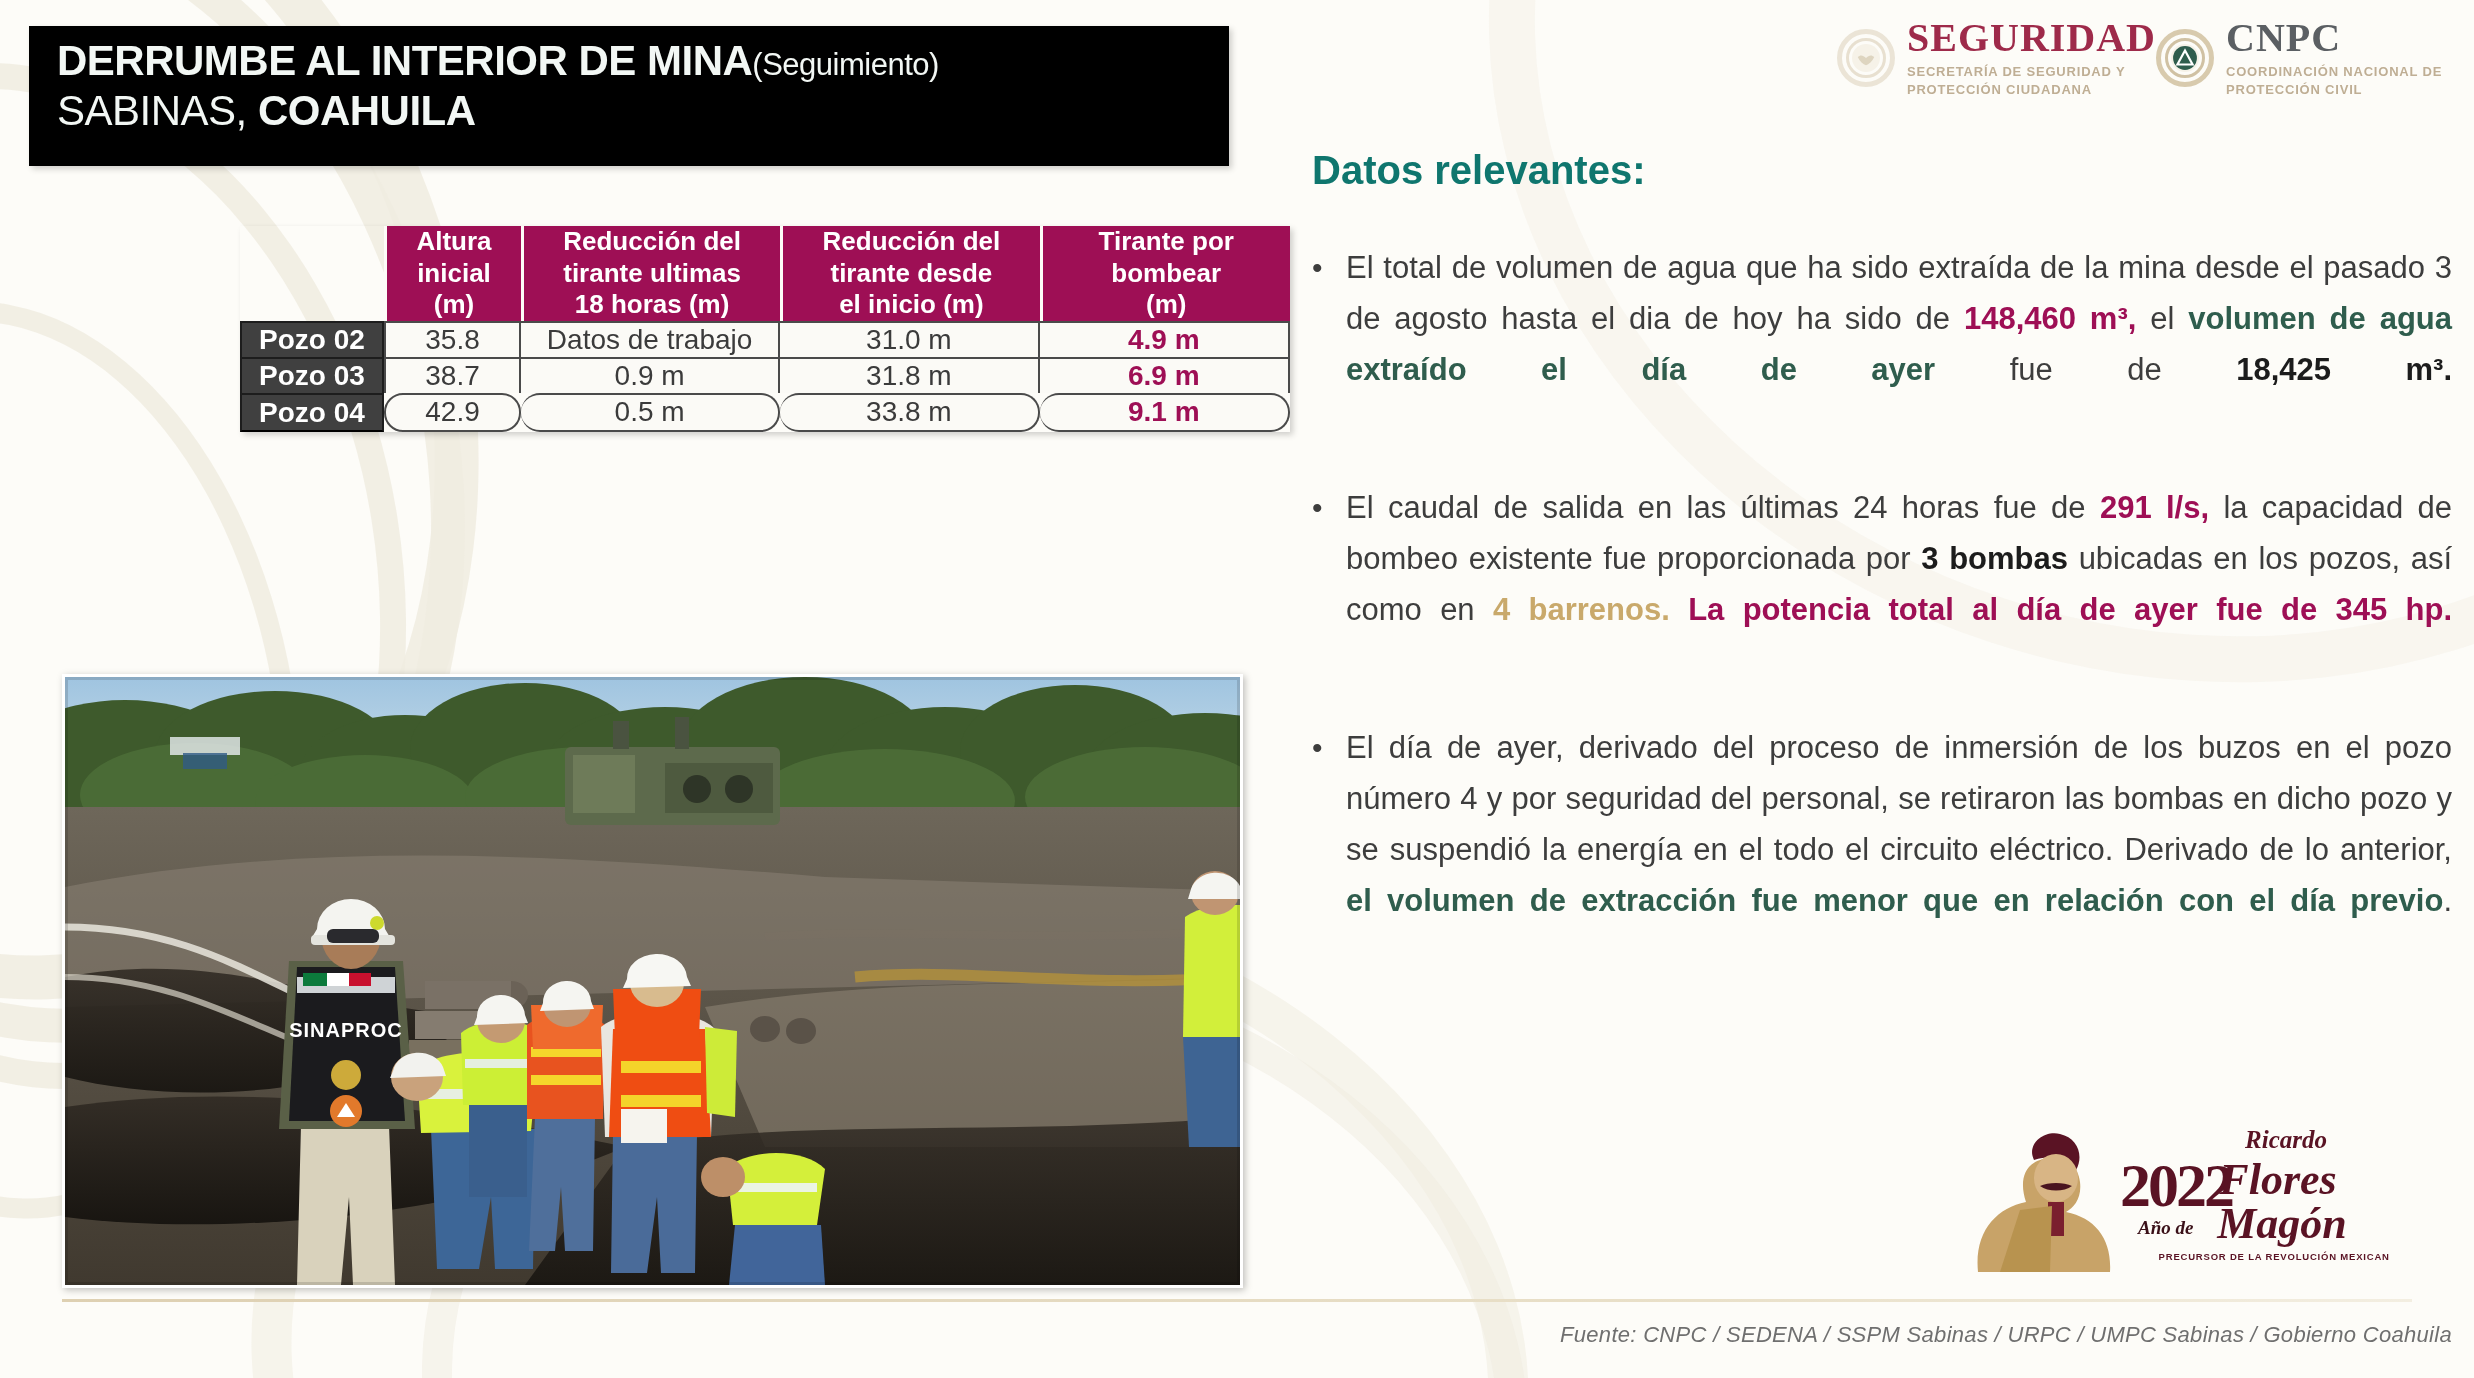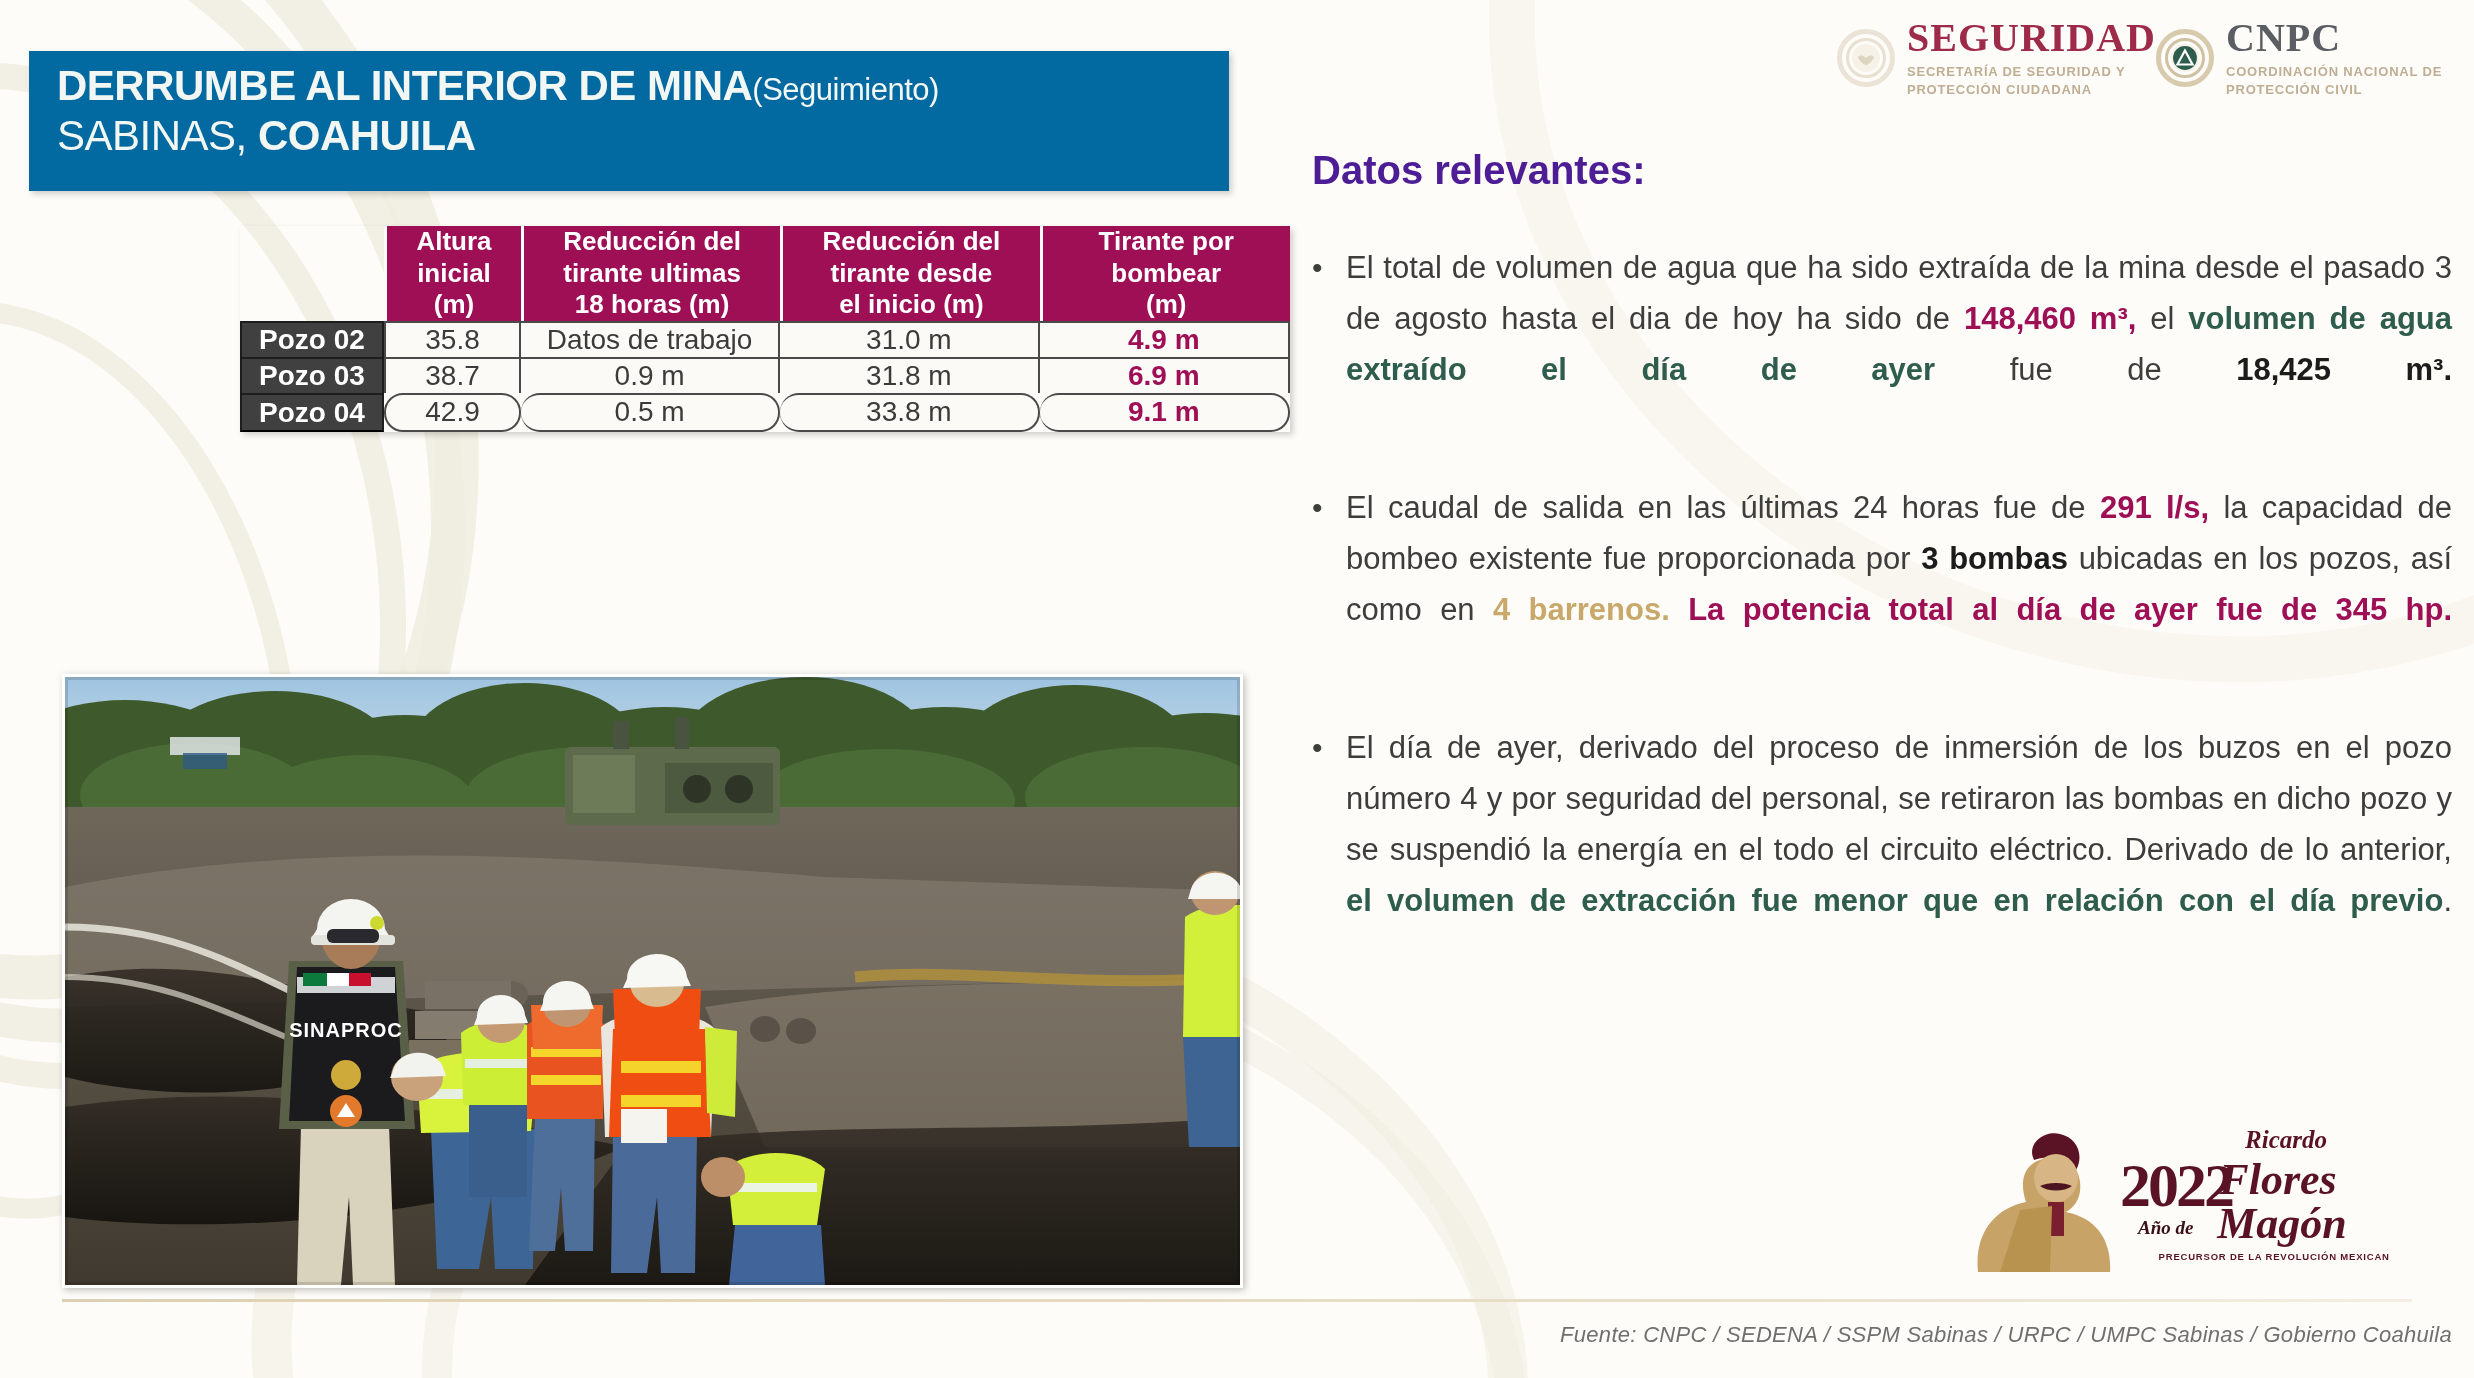--- a/index.html
+++ b/index.html
@@ -30,25 +30,24 @@
   #bg-watermark .s4{left:-300px;top:300px;width:560px;height:880px;transform:rotate(-6deg);border-width:20px;}
   #bg-watermark .s5{left:250px;top:880px;width:1200px;height:900px;transform:rotate(6deg);border-width:40px;opacity:.55;}
   #bg-watermark .s6{left:420px;top:960px;width:1050px;height:820px;transform:rotate(8deg);border-width:30px;opacity:.5;}
   #bg-watermark .s7{left:1480px;top:-520px;width:1300px;height:1100px;transform:rotate(18deg);border-width:46px;opacity:.35;}
 
   
   #left-col{position:absolute;left:0;top:0;width:1290px;height:1378px;z-index:2;}
 
   #title-banner{
     position:absolute;left:29px;top:26px;width:1200px;height:140px;
-    background:#0369a1;
+    background:#000000;
     box-shadow:3px 3px 6px rgba(0,0,0,.18);
     padding:10px 0 12px 28px;
     box-sizing:border-box;
-    margin-top:25px;
   }
   #title-line1{
     color:#f2f7f4;font-size:42px;line-height:1.18;white-space:nowrap;
     letter-spacing:-.5px;
   }
   #title-line1 .main{font-weight:bold;}
   #title-line1 .sub{font-weight:normal;font-size:31px;}
   #title-line2{
     color:#f2f7f4;font-size:42px;line-height:1.2;white-space:nowrap;letter-spacing:-.5px;
   }
@@ -132,21 +131,21 @@
   .logo-word{font-family:"Liberation Serif", serif;font-weight:bold;letter-spacing:1px;}
   .logo-word.seg{font-size:40px;color:#9e2a4a;}
   .logo-word.cnpc{font-size:40px;color:#5b5f63;}
   .logo-sub{
     font-size:13px;color:#bfae94;letter-spacing:.8px;margin-top:5px;
     font-weight:bold;text-transform:uppercase;line-height:1.35;max-width:230px;
   }
 
   #datos-heading{
     position:absolute;left:12px;top:148px;
-    color:#4c1d95;font-weight:bold;font-size:40px;
+    color:#0f766e;font-weight:bold;font-size:40px;
   }
 
   #bullets{position:absolute;left:12px;top:242px;width:1140px;}
   .bullet{display:flex;margin-bottom:36px;}
   .bullet-dot{
     width:34px;flex:0 0 34px;color:#3d3d3d;font-size:30px;line-height:52px;
     text-align:left;
   }
   .bullet-body{
     flex:1;font-size:31px;line-height:51px;color:#3d3d3d;

